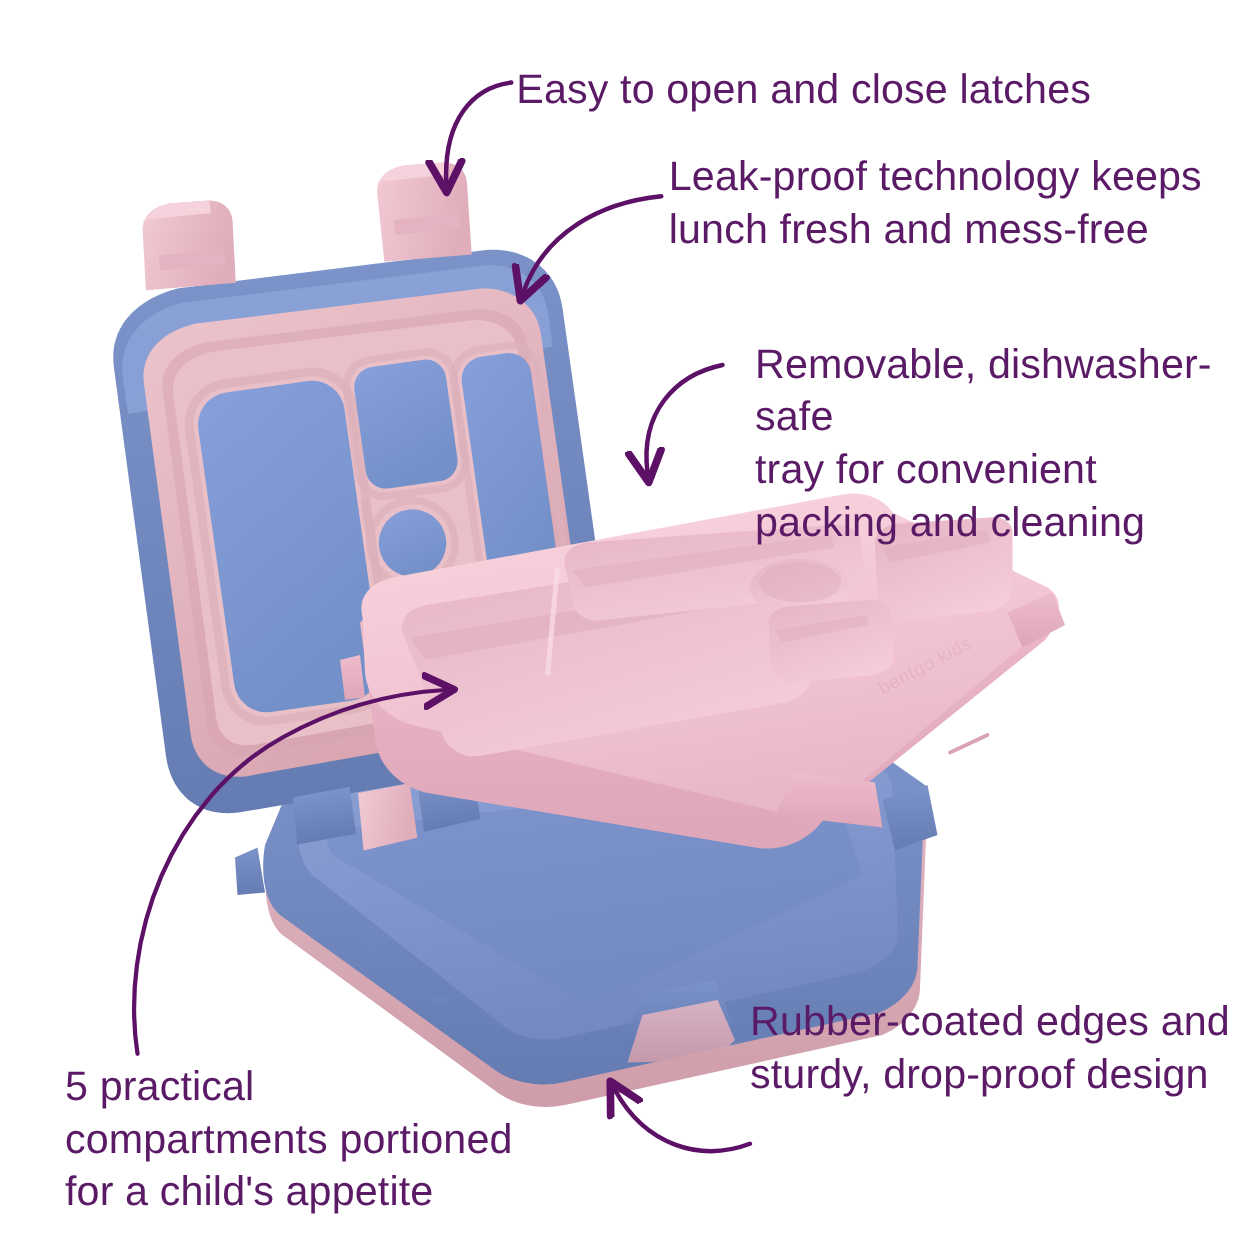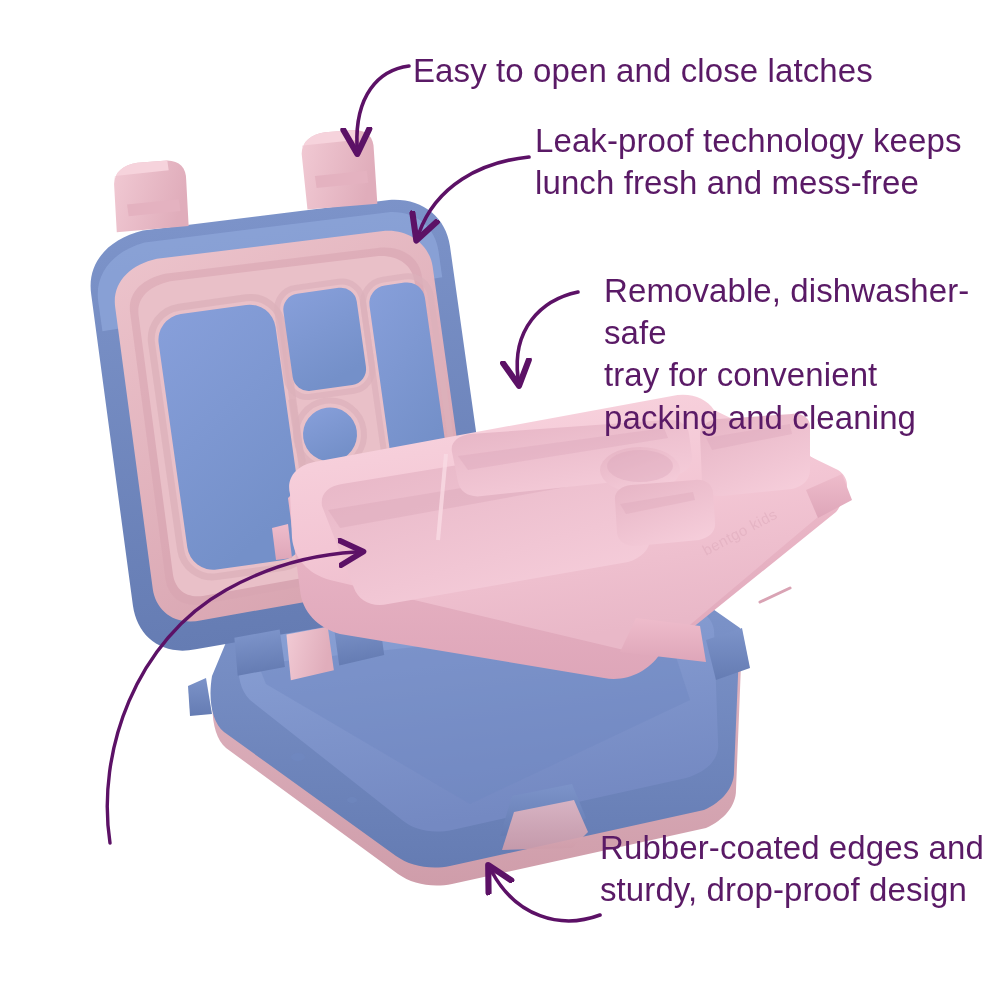--- a/index.html
+++ b/index.html
@@ -16,21 +16,21 @@
     font-size:33px;
     line-height:1.28;
     font-weight:400;
     letter-spacing:0.1px;
     white-space:pre-line;
   }
   #c-latches{left:413px;top:50px;}
   #c-leak{left:535px;top:120px;}
   #c-tray{left:604px;top:250px;margin-top:20px;}
   #c-compart{left:52px;top:848px;}
-  #c-rubber{left:600px;top:827px;}
+  #c-rubber{left:600px;top:796px;}
   svg.lay{position:absolute;left:0;top:0;width:1000px;height:1000px;overflow:visible;}
   svg.lay.art{z-index:1;}
   svg.lay.arrows{z-index:3;pointer-events:none;}
   .callout{z-index:4;}
 </style>
 </head>
 <body>
 
 <div id="stage">
 
@@ -239,17 +239,20 @@
 
   <div class="callout" id="c-latches">Easy to open and close latches</div>
 
   <div class="callout" id="c-leak">Leak-proof technology keeps
 lunch fresh and mess-free</div>
 
   <div class="callout" id="c-tray">Removable, dishwasher-safe
 tray for convenient
 packing and cleaning</div>
 
+  <div class="callout" id="c-compart">5 practical
+compartments portioned
+for a child's appetite</div>
 
   <div class="callout" id="c-rubber">Rubber-coated edges and
 sturdy, drop-proof design</div>
 
 </div>
 
 </body></html>

